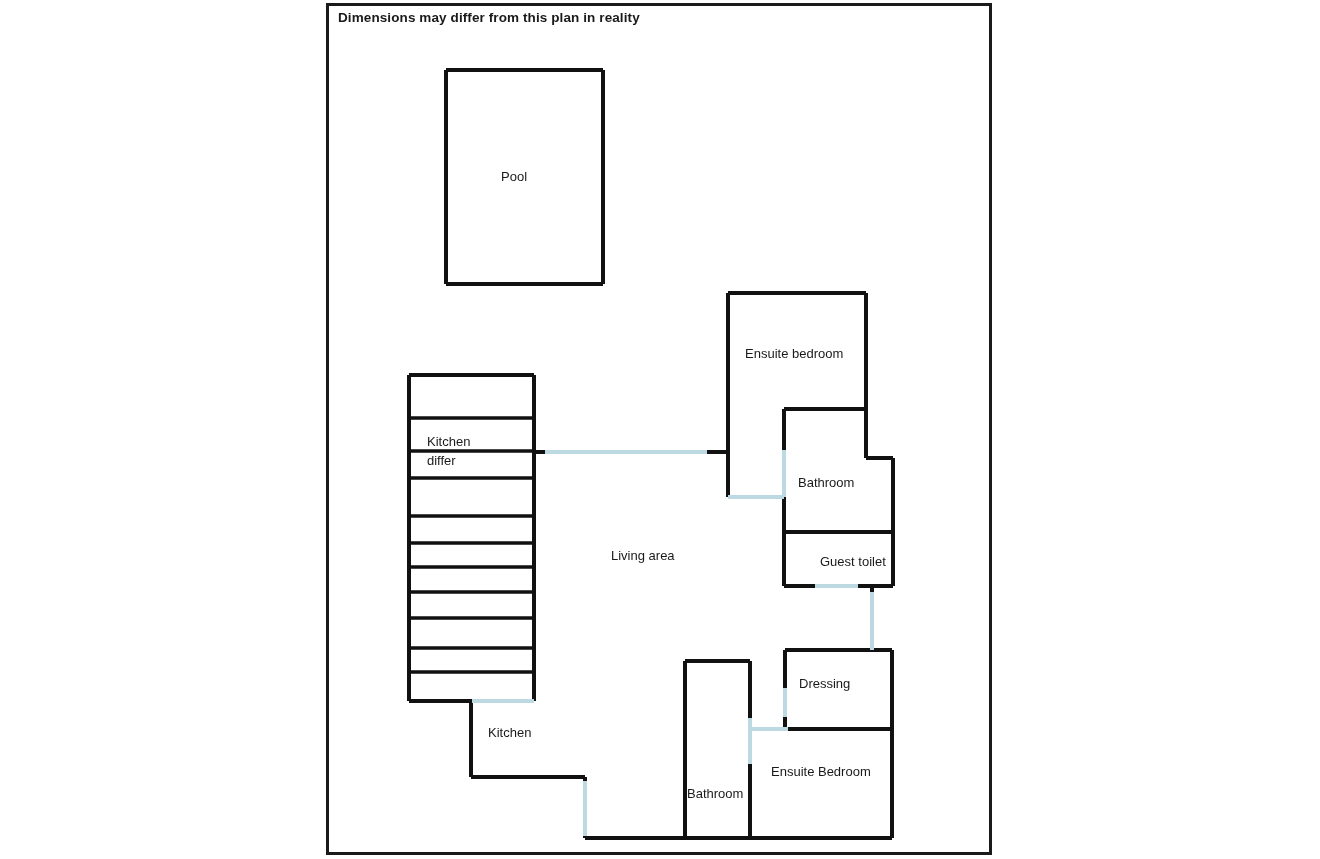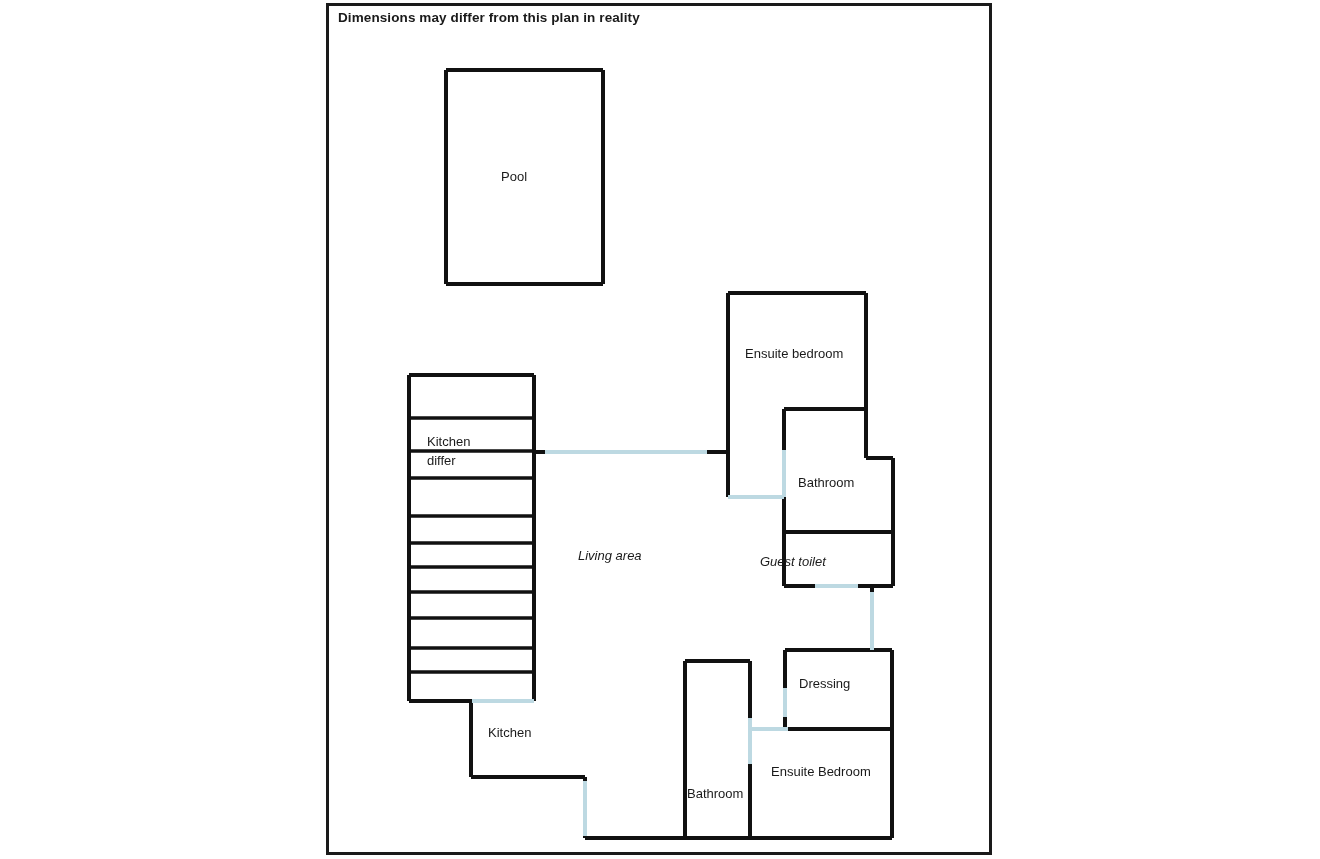--- a/index.html
+++ b/index.html
@@ -137,23 +137,23 @@
   </svg>
 
   <div class="note">Dimensions may differ from this plan in reality</div>
 
   <div id="labels-layer">
       <div class="room-label" style="left: 501px; top: 168px;">Pool</div>
       <div class="room-label two-line" style="left: 427px; top: 433px;">
         <div>Kitchen</div>
         <div>differ</div>
       </div>
-      <div class="room-label" style="left: 578px; top: 547px; font-style: italic;">Living area</div>
+      <div class="room-label" style="left: 611px; top: 547px;">Living area</div>
       <div class="room-label" style="left: 488px; top: 724px;">Kitchen</div>
       <div class="room-label" style="left: 745px; top: 345px;">Ensuite bedroom</div>
       <div class="room-label" style="left: 798px; top: 474px;">Bathroom</div>
-      <div class="room-label" style="left: 760px; top: 553px; font-style: italic;">Guest toilet</div>
+      <div class="room-label" style="left: 820px; top: 553px;">Guest toilet</div>
       <div class="room-label" style="left: 799px; top: 675px;">Dressing</div>
       <div class="room-label" style="left: 771px; top: 763px;">Ensuite Bedroom</div>
       <div class="room-label" style="left: 687px; top: 785px;">Bathroom</div>
     </div>
 
 </div>
 
 </body></html>

